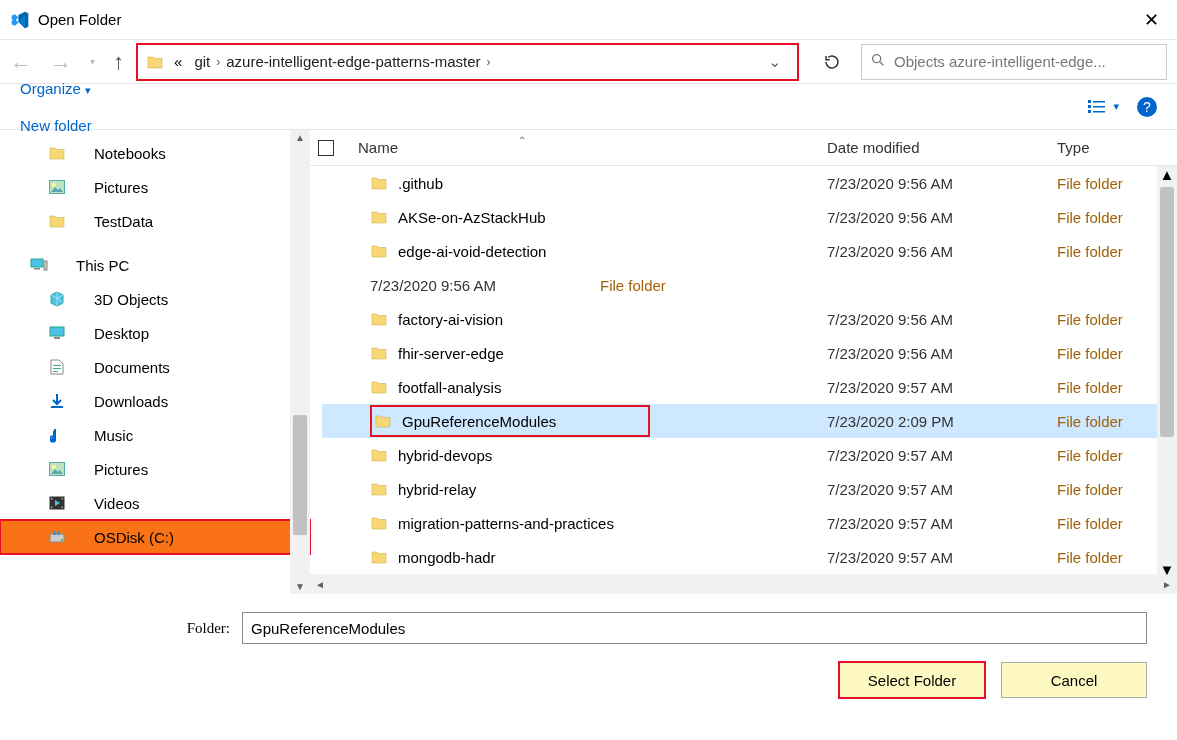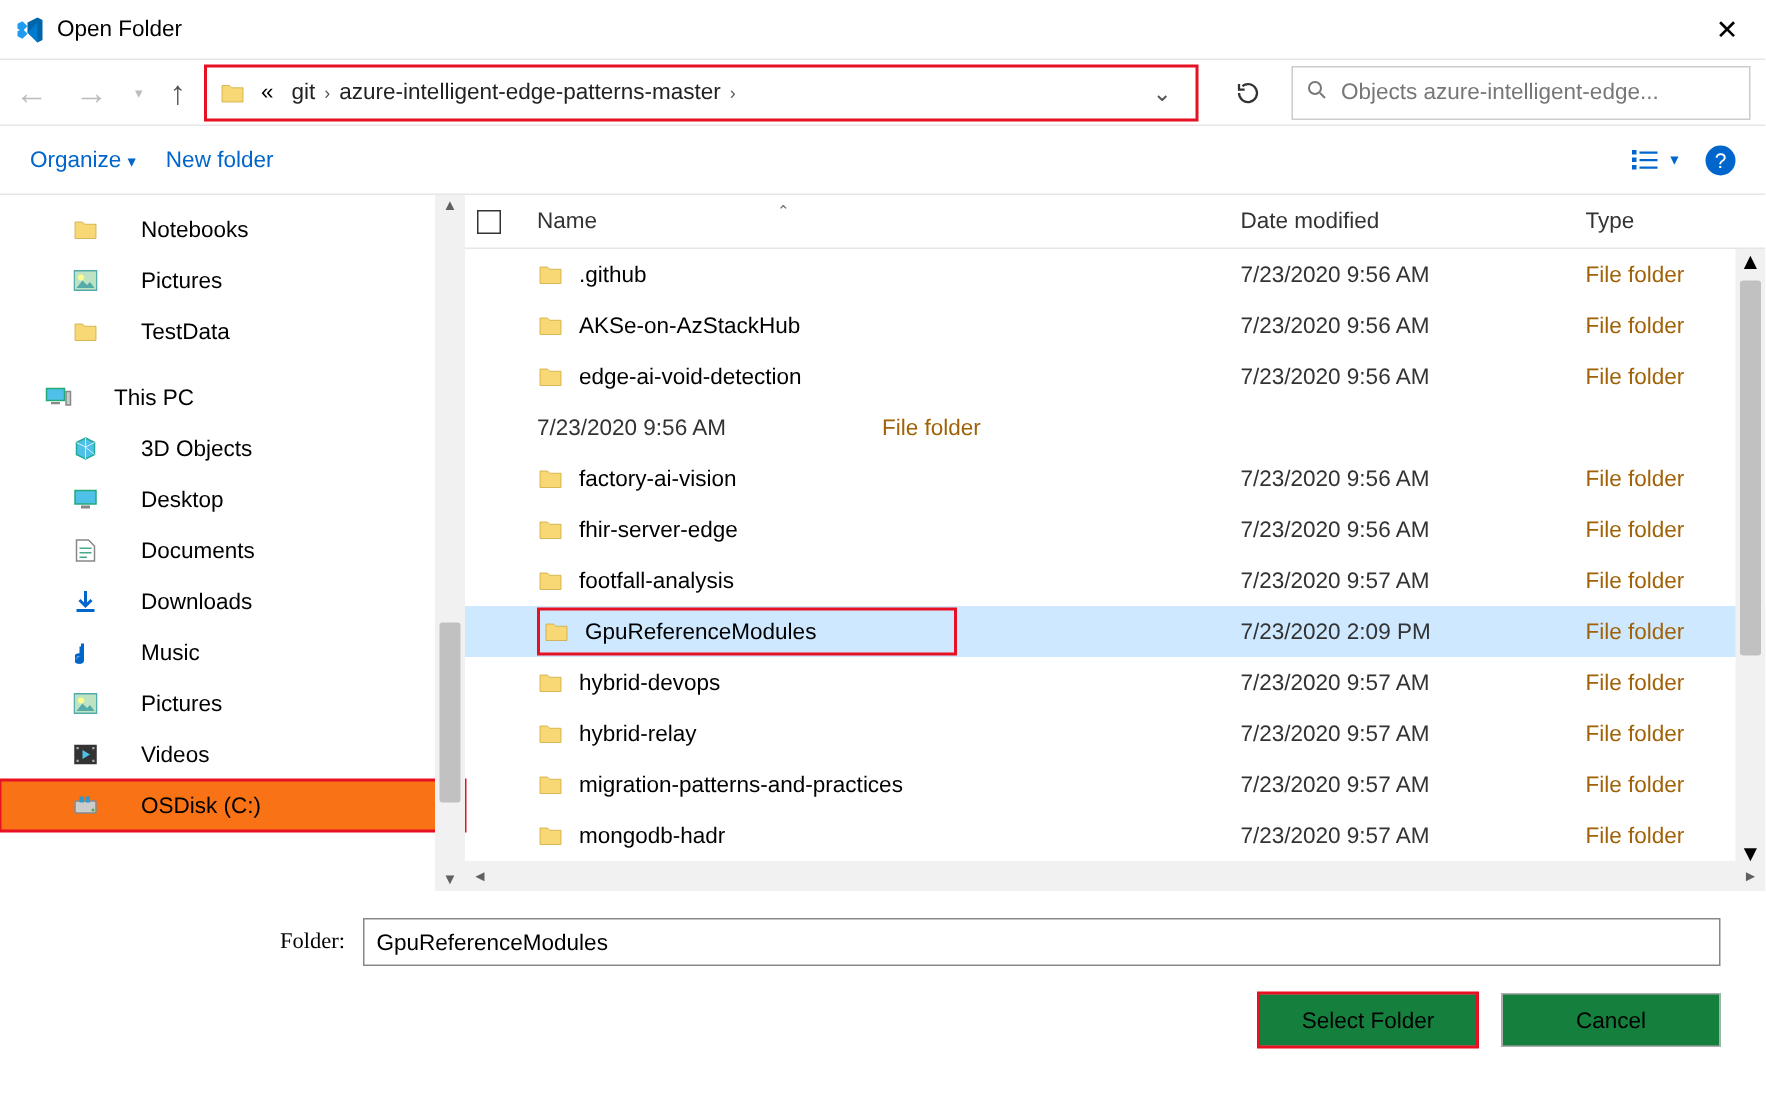--- a/index.html
+++ b/index.html
@@ -15,21 +15,21 @@
   .nav-up { color: #555; }
   .breadcrumb-wrap { flex: 1; display: flex; align-items: center; border: 2px solid #e81123; padding: 4px 8px; margin-right: 4px; height: 38px; }
   .breadcrumb-wrap .folder-ico { margin-right: 10px; }
   .crumb { color: #222; }
   .crumb-sep { margin: 0 6px; color: #555; font-size: 12px; }
   .crumb-chevron { margin-left: auto; padding-right: 8px; color: #555; }
   .refresh-btn { width: 34px; height: 34px; display:flex; align-items:center; justify-content:center; border:1px solid transparent; }
   .search-wrap { width: 306px; height: 36px; border: 1px solid #ccc; display:flex; align-items:center; padding: 0 8px; color:#777; gap:8px; }
   
   .toolbar { display: flex; align-items: center; height: 46px; padding: 0 20px; gap: 40px; border-bottom: 1px solid #e6e6e6; }
-  .toolbar-left { display:flex; gap:20px; }
+  .toolbar-left { display:flex; gap:20px;flex-direction:column; }
   .toolbar .org { color: #0066cc; }
   .toolbar .newf { color: #0066cc; }
   .toolbar-right { margin-left:auto; display:flex; gap:18px; align-items:center; }
   .view-opts { display:flex; align-items:center; gap:6px; color:#0066cc; }
   .help-ico { width:20px; height:20px; border-radius:50%; background:#0066cc; color:#fff; text-align:center; line-height:20px; font-size:14px; }
   
   .main { display:flex; height: 464px; }
   .sidebar { width: 310px; position: relative; }
   .sidebar-scroll { position:absolute; right:0; top:0; width:20px; height:100%; background:#f1f1f1; display:flex; flex-direction:column; align-items:center; }
   .sidebar-scroll .thumb { background:#c1c1c1; width:14px; height:120px; margin-top:270px; border-radius:2px; }
@@ -42,39 +42,39 @@
   .ico { width:18px; height:18px; display:inline-flex; align-items:center; justify-content:center; }
   .folder-ico { color:#f8d775; }
   .folder-ico svg { width:16px; height:14px; }
   
   .filelist { flex:1; display:flex; flex-direction:column; position:relative; }
   .list-header { display:flex; height:36px; align-items:center; border-bottom:1px solid #e6e6e6; padding-left:8px; color:#333; }
   .list-header .col-check { width:40px; display:flex; align-items:center; }
   .list-header .col-name { flex:1; position: relative; }
   .list-header .col-date { width:230px; }
   .list-header .col-type { width:120px; }
-  .list-body { flex:1; overflow:hidden; }
+  .list-body { flex:1; overflow:hidden;padding-left:12px; }
   .file-row { display:flex; height:34px; align-items:center; padding-left:48px; cursor:pointer; }
   .file-row .col-name { flex:1; display:flex; align-items:center; gap:10px; }
   .file-row .col-date { width:230px; color:#333; }
   .file-row .col-type { width:120px; color:#a16207; }
   .file-row.sel { background:#cde8ff; }
   .file-row.sel .col-name-inner { outline:2px solid #e81123; outline-offset:-2px; padding:2px 4px; display:flex; align-items:center; gap:10px; min-width:280px; height:32px;}
   .right-scrollbar { position:absolute; right:0; top:36px; width:20px; bottom:16px; background:#f1f1f1; display:flex; flex-direction:column; align-items:center; }
   .right-scrollbar .thumb { background:#c1c1c1; width:14px; height:250px; margin-top:4px; border-radius:2px; }
   .hscroll { height:20px; background:#f1f1f1; display:flex; align-items:center; }
   .hscroll .track { flex:1; margin:0 20px; height:14px; background:#f1f1f1; position:relative; }
   .hscroll .arrow { width:20px; text-align:center; font-size:10px; color:#606060; }
   
   .bottom { padding: 18px 30px 14px 30px; }
   .folder-input-row { display:flex; align-items:center; gap:12px; margin-bottom:18px; }
   .folder-label { width: 200px; text-align:right;font-family:Liberation Serif, serif; }
   .folder-input { flex:1; border:1px solid #888; height:32px; padding:0 8px; font-size:15px; }
   .btn-row { display:flex; gap:16px; justify-content:flex-end; }
-  .btn { width:146px; height:36px; border:1px solid #adadad; background:#15803d; display:flex; align-items:center; justify-content:center; cursor:pointer; }
+  .btn { width:146px; height:36px; border:1px solid #adadad; background:#fef9c3; display:flex; align-items:center; justify-content:center; cursor:pointer; }
   .btn.primary { outline:2px solid #e81123; outline-offset:-1px; }
   .checkbox-sq { width:16px; height:16px; border:1px solid #333; display:inline-block; }
   .sort-caret { position:absolute; left:160px; top:-4px; font-size:10px; color:#666; }
   small.space { display:block; height:10px; }
 </style>
 </head>
 <body>
 
 <svg width="0" height="0" style="position:absolute">
   <defs>

